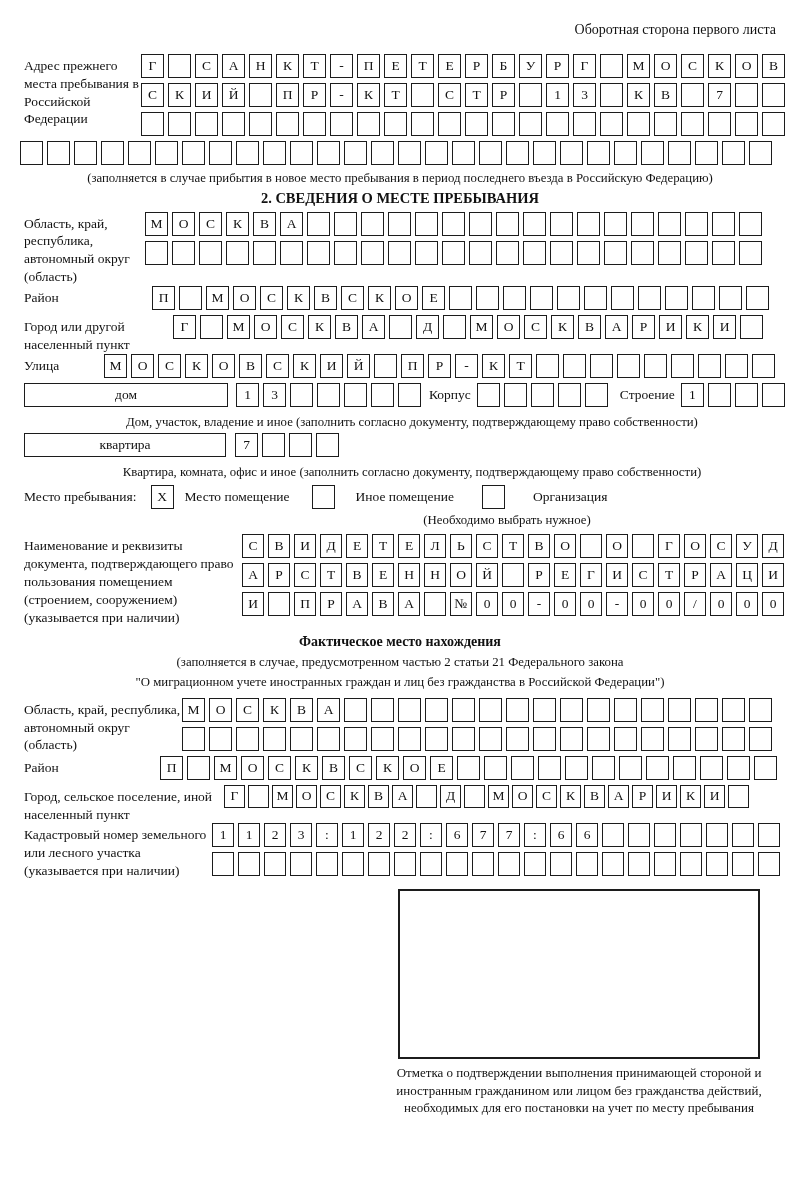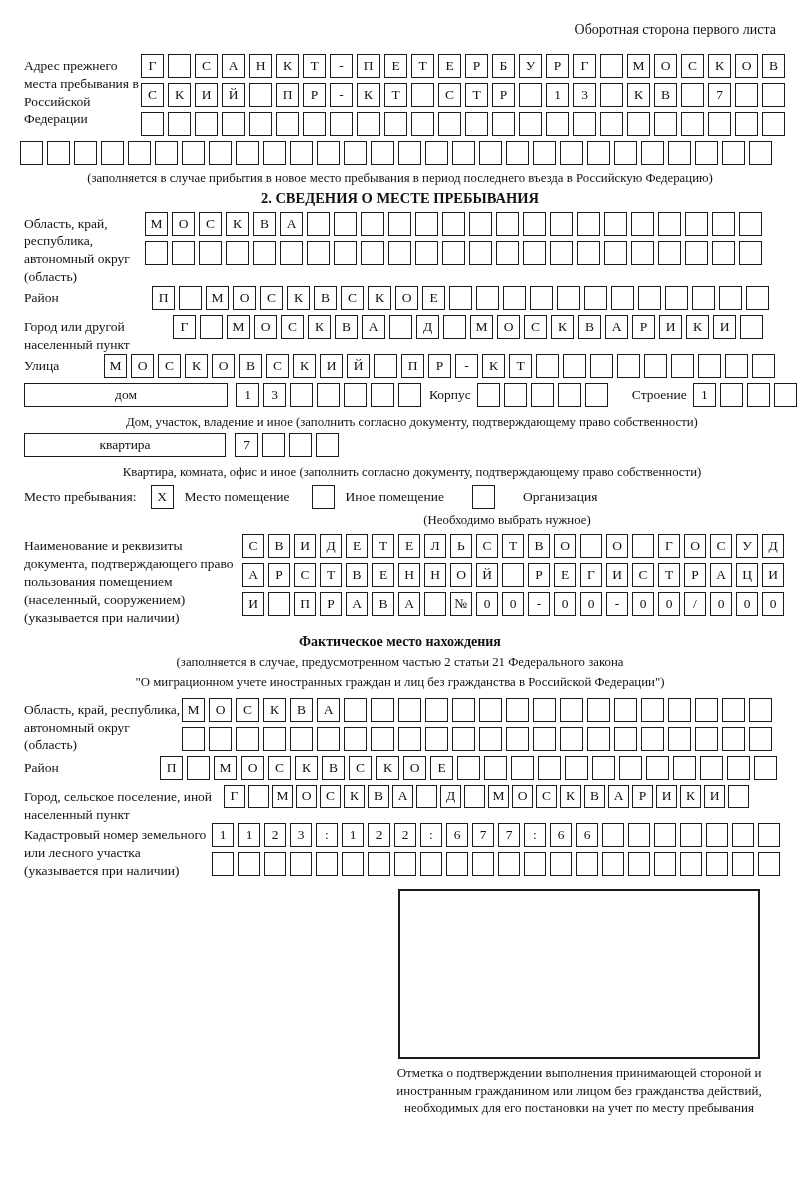--- a/index.html
+++ b/index.html
@@ -368,21 +368,21 @@
         <div class="cell"></div>
       </div>
     <div class="inline-label" style="margin:0 6px 0 4px">Корпус</div>
     <div class="cell-row">
         <div class="cell"></div>
         <div class="cell"></div>
         <div class="cell"></div>
         <div class="cell"></div>
         <div class="cell"></div>
       </div>
-    <div class="inline-label" style="margin:0 6px 0 20px">Строение</div>
+    <div class="inline-label" style="margin:0 6px 0 8px">Строение</div>
     <div class="cell-row">
         <div class="cell">1</div>
         <div class="cell"></div>
         <div class="cell"></div>
         <div class="cell"></div>
       </div>
   </div>
   <div class="note">Дом, участок, владение и иное (заполнить согласно документу, подтверждающему право собственности)</div>
 
   <div class="hrow" style="margin-top:3px">
@@ -398,30 +398,30 @@
 
   <div class="hrow stay">
     <span class="stay-label">Место пребывания:</span>
     <div class="cell-row" style="margin-left:14px">
         <div class="cell">X</div>
       </div>
     <span class="stay-label" style="margin-left:7px">Место помещение</span>
     <div class="cell-row" style="margin-left:22px">
         <div class="cell"></div>
       </div>
-    <span class="stay-label" style="margin-left:7px">Иное помещение</span>
+    <span class="stay-label" style="margin-left:17px">Иное помещение</span>
     <div class="cell-row" style="margin-left:28px">
         <div class="cell"></div>
       </div>
     <span class="stay-label" style="margin-left:24px">Организация</span>
   </div>
   <div class="note" style="margin-left:190px;margin-top:3px">(Необходимо выбрать нужное)</div>
 
   <div class="field" style="margin-top:6px">
-    <div class="flabel" style="width:218px">Наименование и реквизиты документа, подтверждающего право пользования помещением (населенный, сооружением) (указывается при наличии)</div>
+    <div class="flabel" style="width:218px">Наименование и реквизиты документа, подтверждающего право пользования помещением (строением, сооружением) (указывается при наличии)</div>
     <div class="rows sm">
       <div class="cell-row">
           <div class="cell">С</div>
           <div class="cell">В</div>
           <div class="cell">И</div>
           <div class="cell">Д</div>
           <div class="cell">Е</div>
           <div class="cell">Т</div>
           <div class="cell">Е</div>
           <div class="cell">Л</div>

